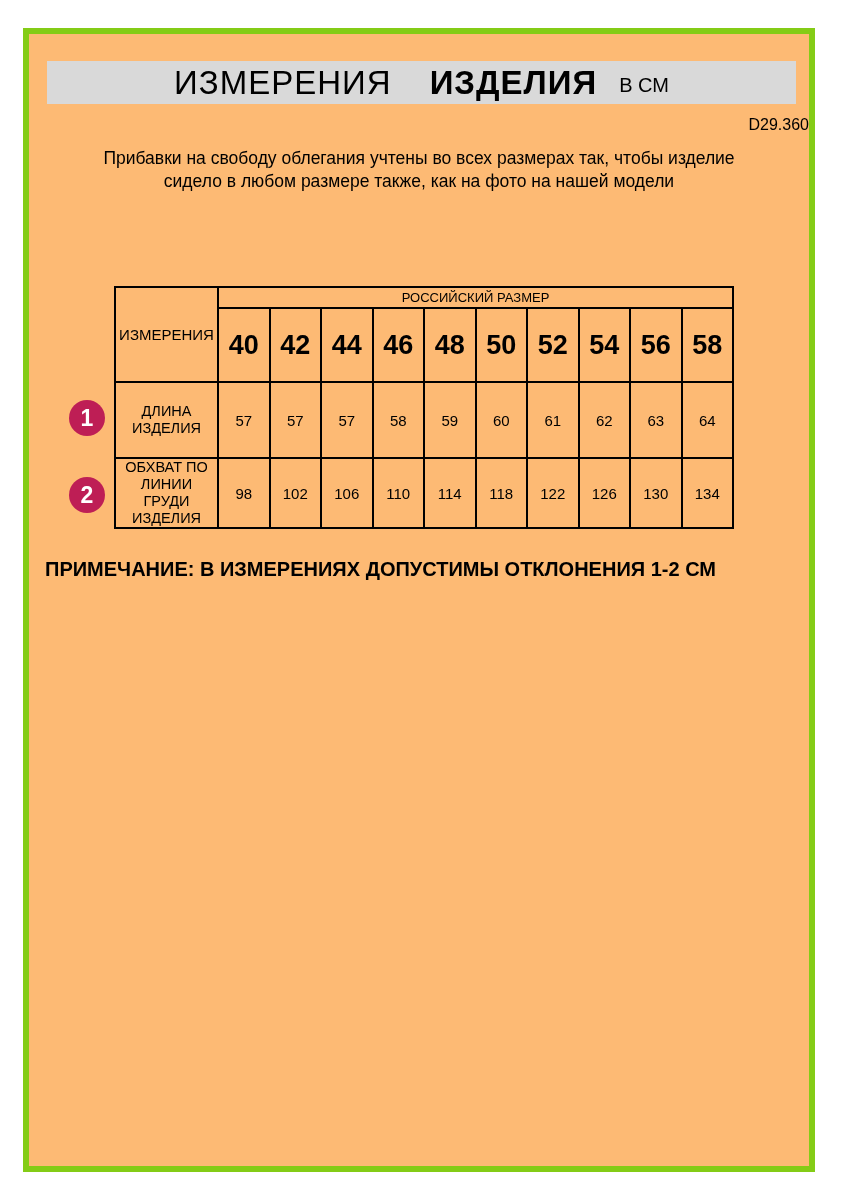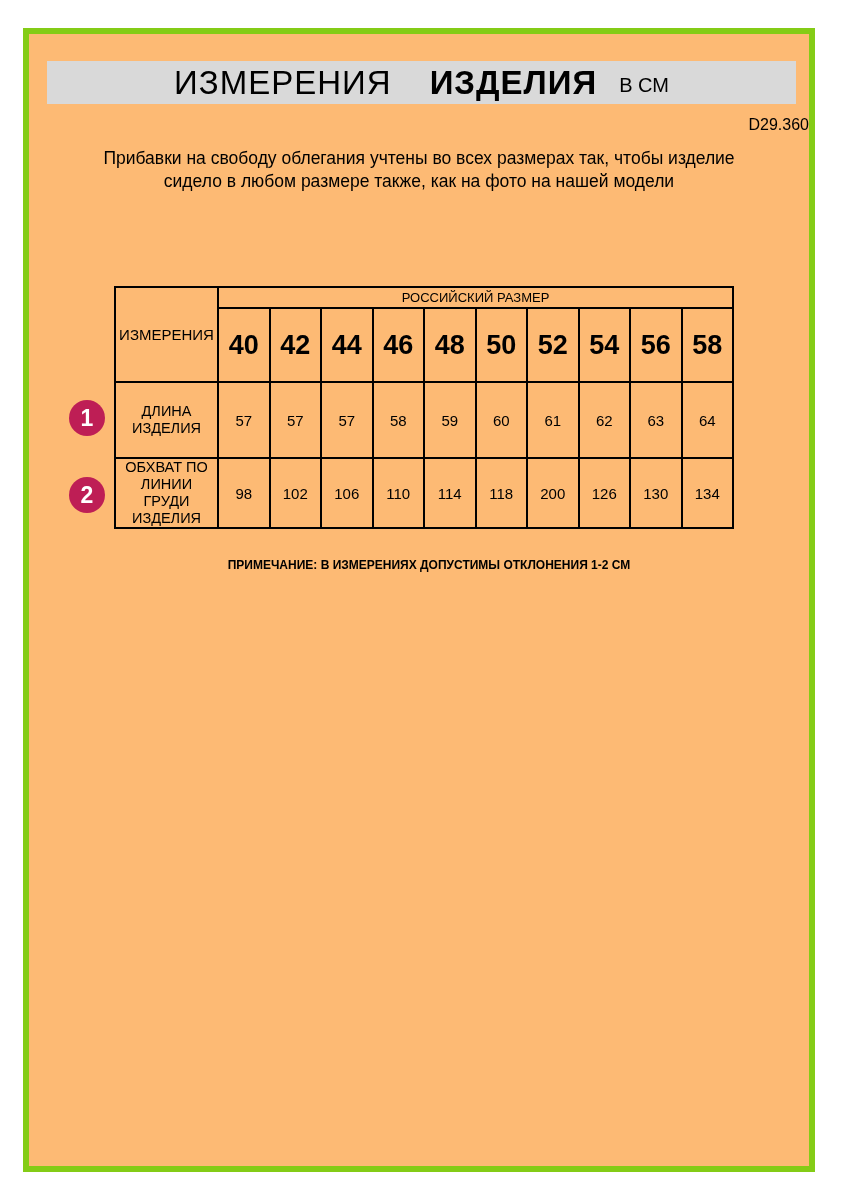--- a/index.html
+++ b/index.html
@@ -96,24 +96,23 @@
     line-height: 17px;
     font-weight: 400;
     padding: 2px;
   }
   td.value-cell {
     font-size: 15px;
     font-weight: 400;
   }
   .note {
     position: absolute;
-    left: 10px; top: 524px;
+    left: 16px; top: 524px;
     width: 100%;
-    text-align: center;
-    font-size: 12px;
+    font-size: 20px;
     font-weight: 700;
   }
   .badge {
     position: absolute;
     left: 40px;
     width: 36px; height: 36px;
     border-radius: 50%;
     color: #fff;
     font-size: 23px;
     font-weight: 700;
@@ -184,21 +183,21 @@
         <td class="value-cell">64</td>
       </tr>
       <tr class="row-data-2">
         <td class="row-label">ОБХВАТ ПО ЛИНИИ ГРУДИ ИЗДЕЛИЯ</td>
         <td class="value-cell">98</td>
         <td class="value-cell">102</td>
         <td class="value-cell">106</td>
         <td class="value-cell">110</td>
         <td class="value-cell">114</td>
         <td class="value-cell">118</td>
-        <td class="value-cell">200</td>
+        <td class="value-cell">122</td>
         <td class="value-cell">126</td>
         <td class="value-cell">130</td>
         <td class="value-cell">134</td>
       </tr>
     </tbody>
   </table>
 
   <div class="badge badge-1" style="background: rgb(190, 30, 85);">
     <span>1</span>
   </div>

